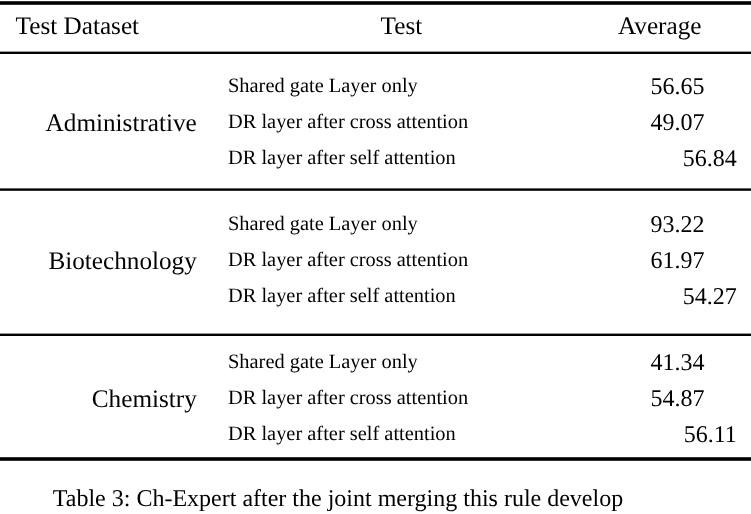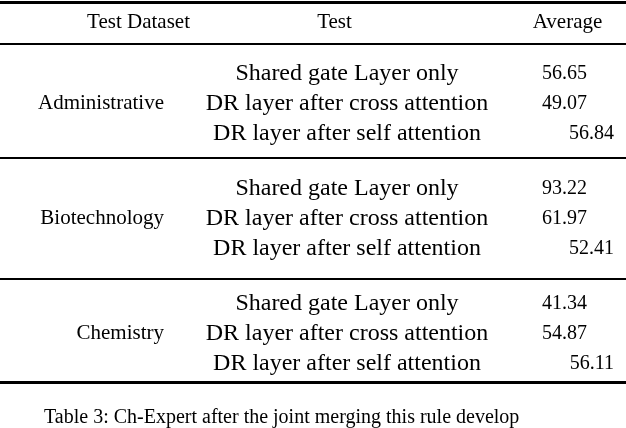--- a/index.html
+++ b/index.html
@@ -48,44 +48,44 @@
     border: 0;
     font-weight: normal;
     vertical-align: middle;
   }
   col.c-dataset { width: 190px; }
   col.c-model   { width: 325px; }
   col.c-avg     { width: 111px; }
 
   .hdr-row td { height: 43px; }
   .hdr-dataset {
-    text-align: right;
+    text-align: left;
     padding-left: 13px !important;
     font-size: 21px;
   }
   .hdr-model {
     text-align: center;
     font-size: 21px;
     padding-right: 36px !important;
   }
   .hdr-avg {
-    text-align: center;
+    text-align: left;
     font-size: 21px;
     padding-right: 6px !important;
   }
 
   .body-row td { height: 30px; }
   .cell-dataset {
     text-align: right;
     font-size: 21px;
     padding-right: 26px !important;
   }
   .cell-model {
-    text-align: center;
-    font-size: 24px;
+    text-align: left;
+    font-size: 17px;
     padding-right: 11px !important;
     white-space: nowrap;
   }
   .cell-avg {
     text-align: center;
     font-size: 20px;
     padding-right: 12px !important;
   }
   .cell-avg.best {
     font-weight: normal;
@@ -168,21 +168,21 @@
         <td class="cell-dataset" rowspan="3">Biotechnology</td>
         <td class="cell-model">Shared gate Layer only</td>
         <td class="cell-avg">93.22</td>
       </tr>
       <tr class="body-row">
         <td class="cell-model">DR layer after cross attention</td>
         <td class="cell-avg">61.97</td>
       </tr>
       <tr class="body-row">
         <td class="cell-model">DR layer after self attention</td>
-        <td class="cell-avg best">52.41</td>
+        <td class="cell-avg best">54.27</td>
       </tr>
       <tr class="spacer-row-small">
           <td></td>
           <td></td>
           <td></td>
         </tr>
 
       <tr class="spacer-row">
           <td></td>
           <td></td>

